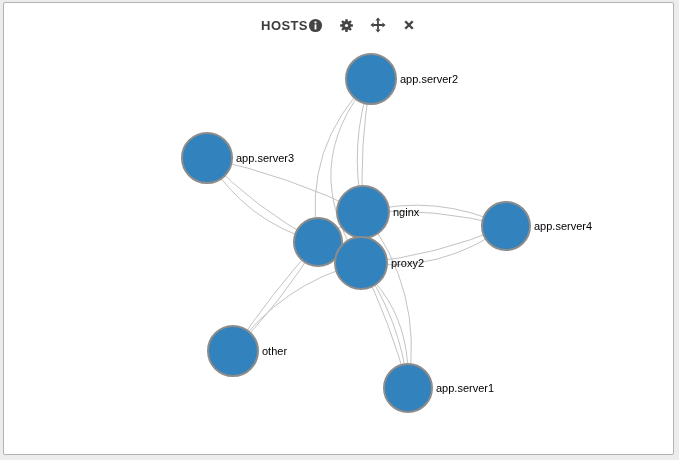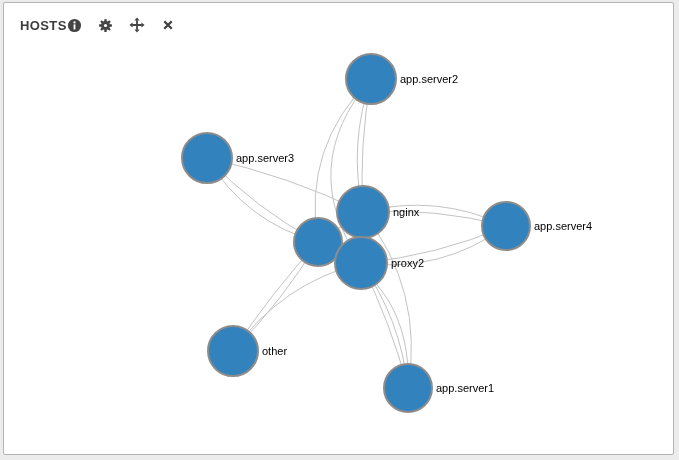--- a/index.html
+++ b/index.html
@@ -8,21 +8,21 @@
     background:var(--page-bg,#ececec);
     font-family:"Liberation Sans","DejaVu Sans",sans-serif;
   }
   .panel{
     position:absolute;left:3px;top:2px;width:671px;height:453px;
     background:#ffffff;border:1px solid var(--panel-border,#b3b3b3);
     border-radius:2px;box-sizing:border-box;
   }
   .panel-header{
     position:absolute;left:0;top:0;right:0;height:44px;z-index:3;
-    display:flex;align-items:center;justify-content:flex-start;
+    display:flex;align-items:center;justify-content:center;
     padding:0 15px 0 16px;pointer-events:none;
   }
   .panel-title{
     font-size:13px;font-weight:bold;color:var(--header-text,#3d3d3d);
     letter-spacing:0.4px;pointer-events:auto;
   }
   .toolbar{display:flex;align-items:center;gap:15px;pointer-events:auto;}
   .icon-btn{
     width:16px;height:16px;border:none;background:none;padding:0;margin:0;
     cursor:pointer;display:flex;align-items:center;justify-content:center;

